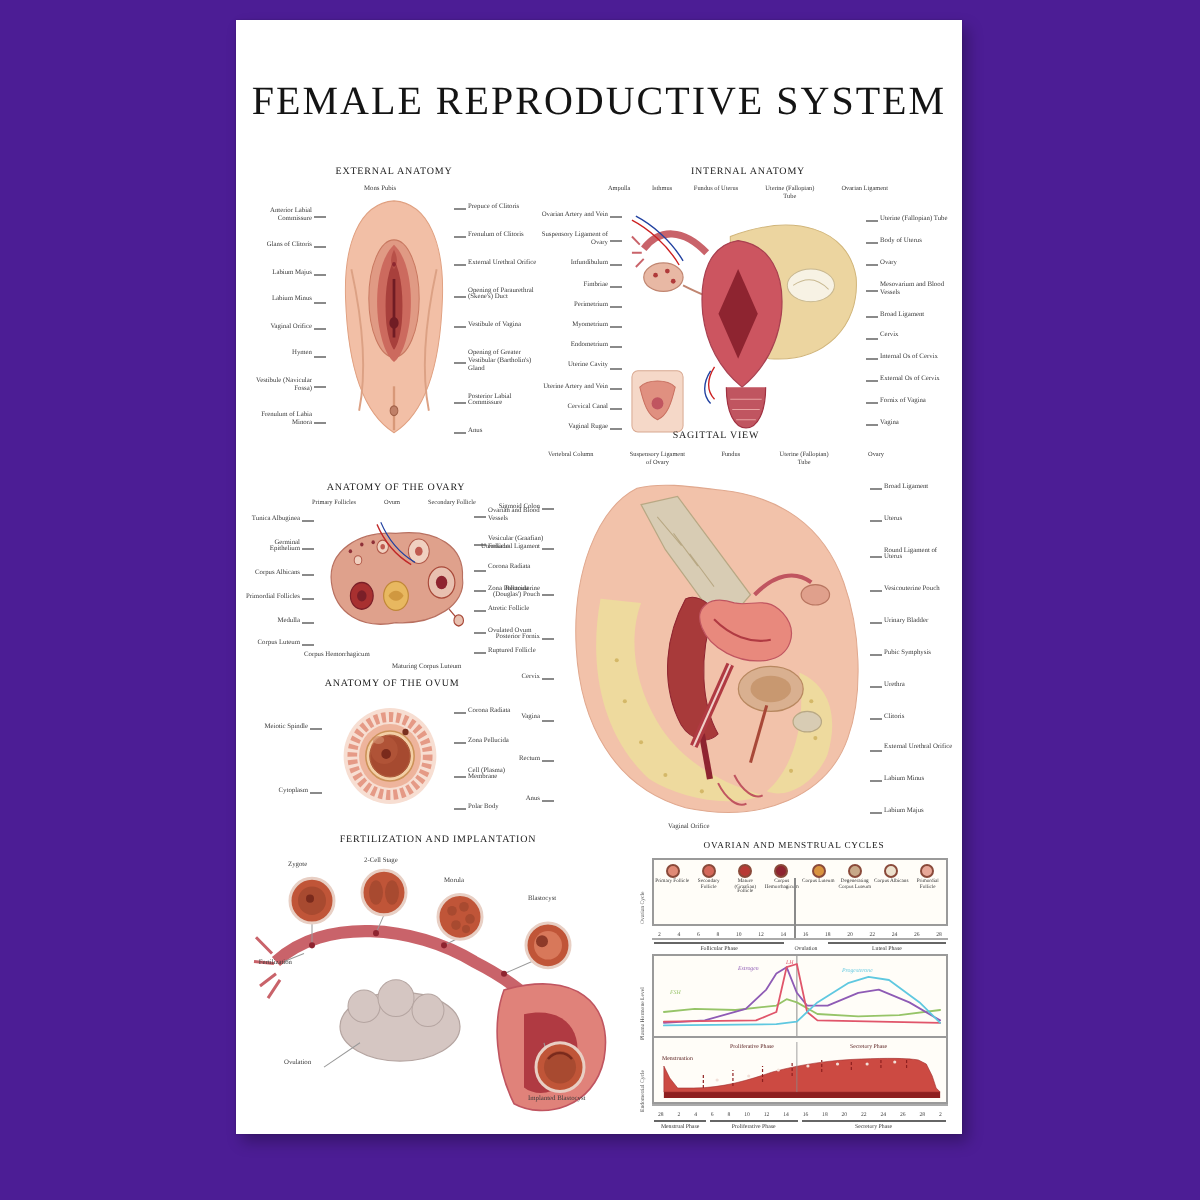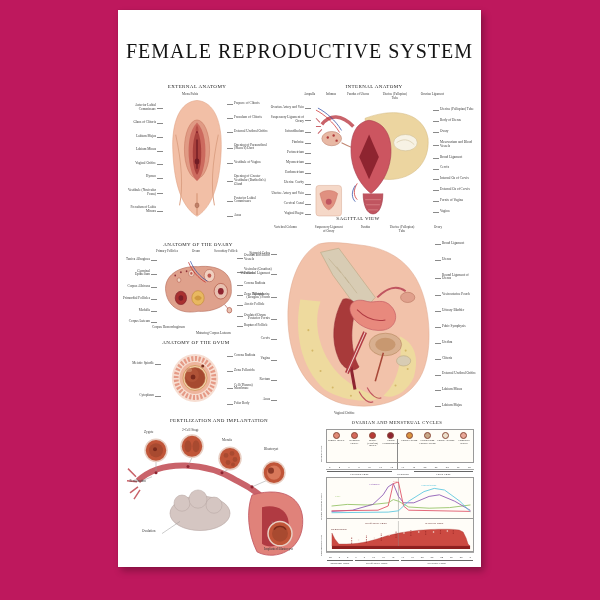--- a/index.html
+++ b/index.html
@@ -1,17 +1,17 @@
 <!DOCTYPE html>
 <html><head>
 <meta charset="utf-8">
 <style>
   html,body{margin:0;padding:0;width:600px;height:600px;background:#ffffff;overflow:hidden;
     font-family:"Liberation Serif", serif;}
-  .stage{position:relative;width:600px;height:600px;background:#be185d;}
+  .stage{position:relative;width:600px;height:600px;background:#4c1d95;}
   .poster{position:absolute;left:118px;top:10px;width:363px;height:557px;background:#fff;
     box-shadow:3px 4px 7px rgba(0,0,0,.28), 0 0 1px rgba(0,0,0,.2);}
   .main-title{position:absolute;top:30px;left:0;width:100%;text-align:center;
     font-size:20px;letter-spacing:1px;color:#141414;white-space:nowrap;}
   .section{position:absolute;}
   .sec-title{position:absolute;top:0;left:0;width:100%;text-align:center;
     font-size:5px;letter-spacing:.4px;color:#222;white-space:nowrap;}
   .labels{position:absolute;display:flex;flex-direction:column;justify-content:space-between;}
   .lbl{font-size:3.4px;line-height:1.12;color:#3a3a3a;position:relative;}
   .labels.left .lbl{text-align:right;padding-right:8px;}

